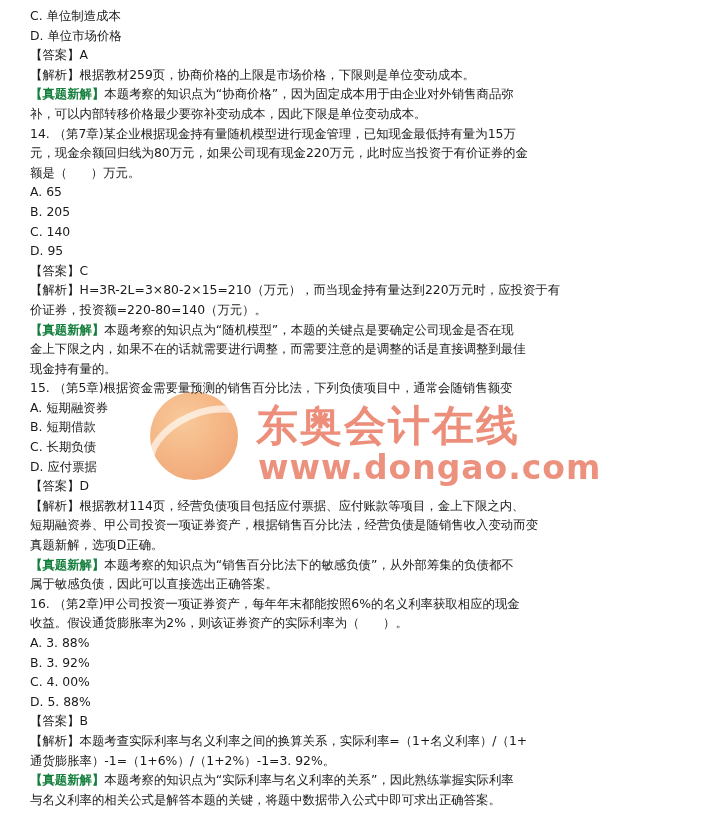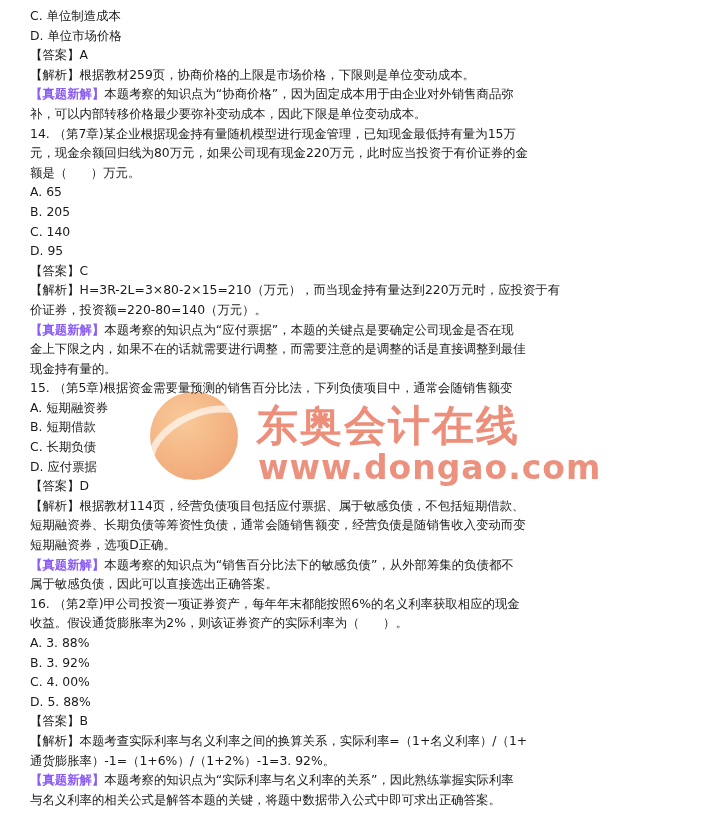--- a/index.html
+++ b/index.html
@@ -22,21 +22,21 @@
     padding: 6px 12px 0 30px;
     box-sizing: border-box;
   }
   .line {
     font-size: 12.4px;
     line-height: 19.6px;
     white-space: pre-wrap;
     position: relative;
     z-index: 3;
   }
-  .redtag { color: #8b5cf6; font-weight: bold; }
+  .redtag { color: #15803d; font-weight: bold; }
 
   
   #watermark {
     position: absolute;
     left: 0;
     top: 0;
     width: 701px;
     height: 823px;
     pointer-events: none;
     z-index: 2;
@@ -114,32 +114,32 @@
       <div class="line">14. （第7章)某企业根据现金持有量随机模型进行现金管理，已知现金最低持有量为15万</div>
       <div class="line">元，现金余额回归线为80万元，如果公司现有现金220万元，此时应当投资于有价证券的金</div>
       <div class="line">额是（      ）万元。</div>
       <div class="line">A. 65</div>
       <div class="line">B. 205</div>
       <div class="line">C. 140</div>
       <div class="line">D. 95</div>
       <div class="line">【答案】C</div>
       <div class="line">【解析】H=3R-2L=3×80-2×15=210（万元），而当现金持有量达到220万元时，应投资于有</div>
       <div class="line">价证券，投资额=220-80=140（万元）。</div>
-      <div class="line"><span class="redtag">【真题新解】</span><span>本题考察的知识点为“应付票据”，本题的关键点是要确定公司现金是否在现</span></div>
+      <div class="line"><span class="redtag">【真题新解】</span><span>本题考察的知识点为“随机模型”，本题的关键点是要确定公司现金是否在现</span></div>
       <div class="line">金上下限之内，如果不在的话就需要进行调整，而需要注意的是调整的话是直接调整到最佳</div>
       <div class="line">现金持有量的。</div>
       <div class="line">15. （第5章)根据资金需要量预测的销售百分比法，下列负债项目中，通常会随销售额变</div>
       <div class="line">A. 短期融资券</div>
       <div class="line">B. 短期借款</div>
       <div class="line">C. 长期负债</div>
       <div class="line">D. 应付票据</div>
       <div class="line">【答案】D</div>
-      <div class="line">【解析】根据教材114页，经营负债项目包括应付票据、属于敏感负债，不包括短期借款、</div>
-      <div class="line">短期融资券、长期负债等筹资性负债，通常会随销售额变，经营负债是随销售收入变动而变</div>
-      <div class="line">短期融资券，选项D正确。</div>
+      <div class="line">【解析】根据教材114页，经营负债项目包括应付票据、应付账款等项目，金上下限之内、</div>
+      <div class="line">短期融资券、甲公司投资一项证券资产，根据销售百分比法，经营负债是随销售收入变动而变</div>
+      <div class="line">真题新解，选项D正确。</div>
       <div class="line"><span class="redtag">【真题新解】</span><span>本题考察的知识点为“销售百分比法下的敏感负债”，从外部筹集的负债都不</span></div>
       <div class="line">属于敏感负债，因此可以直接选出正确答案。</div>
       <div class="line">16. （第2章)甲公司投资一项证券资产，每年年末都能按照6%的名义利率获取相应的现金</div>
       <div class="line">收益。假设通货膨胀率为2%，则该证券资产的实际利率为（      ）。</div>
       <div class="line">A. 3. 88%</div>
       <div class="line">B. 3. 92%</div>
       <div class="line">C. 4. 00%</div>
       <div class="line">D. 5. 88%</div>
       <div class="line">【答案】B</div>
       <div class="line">【解析】本题考查实际利率与名义利率之间的换算关系，实际利率=（1+名义利率）/（1+</div>

